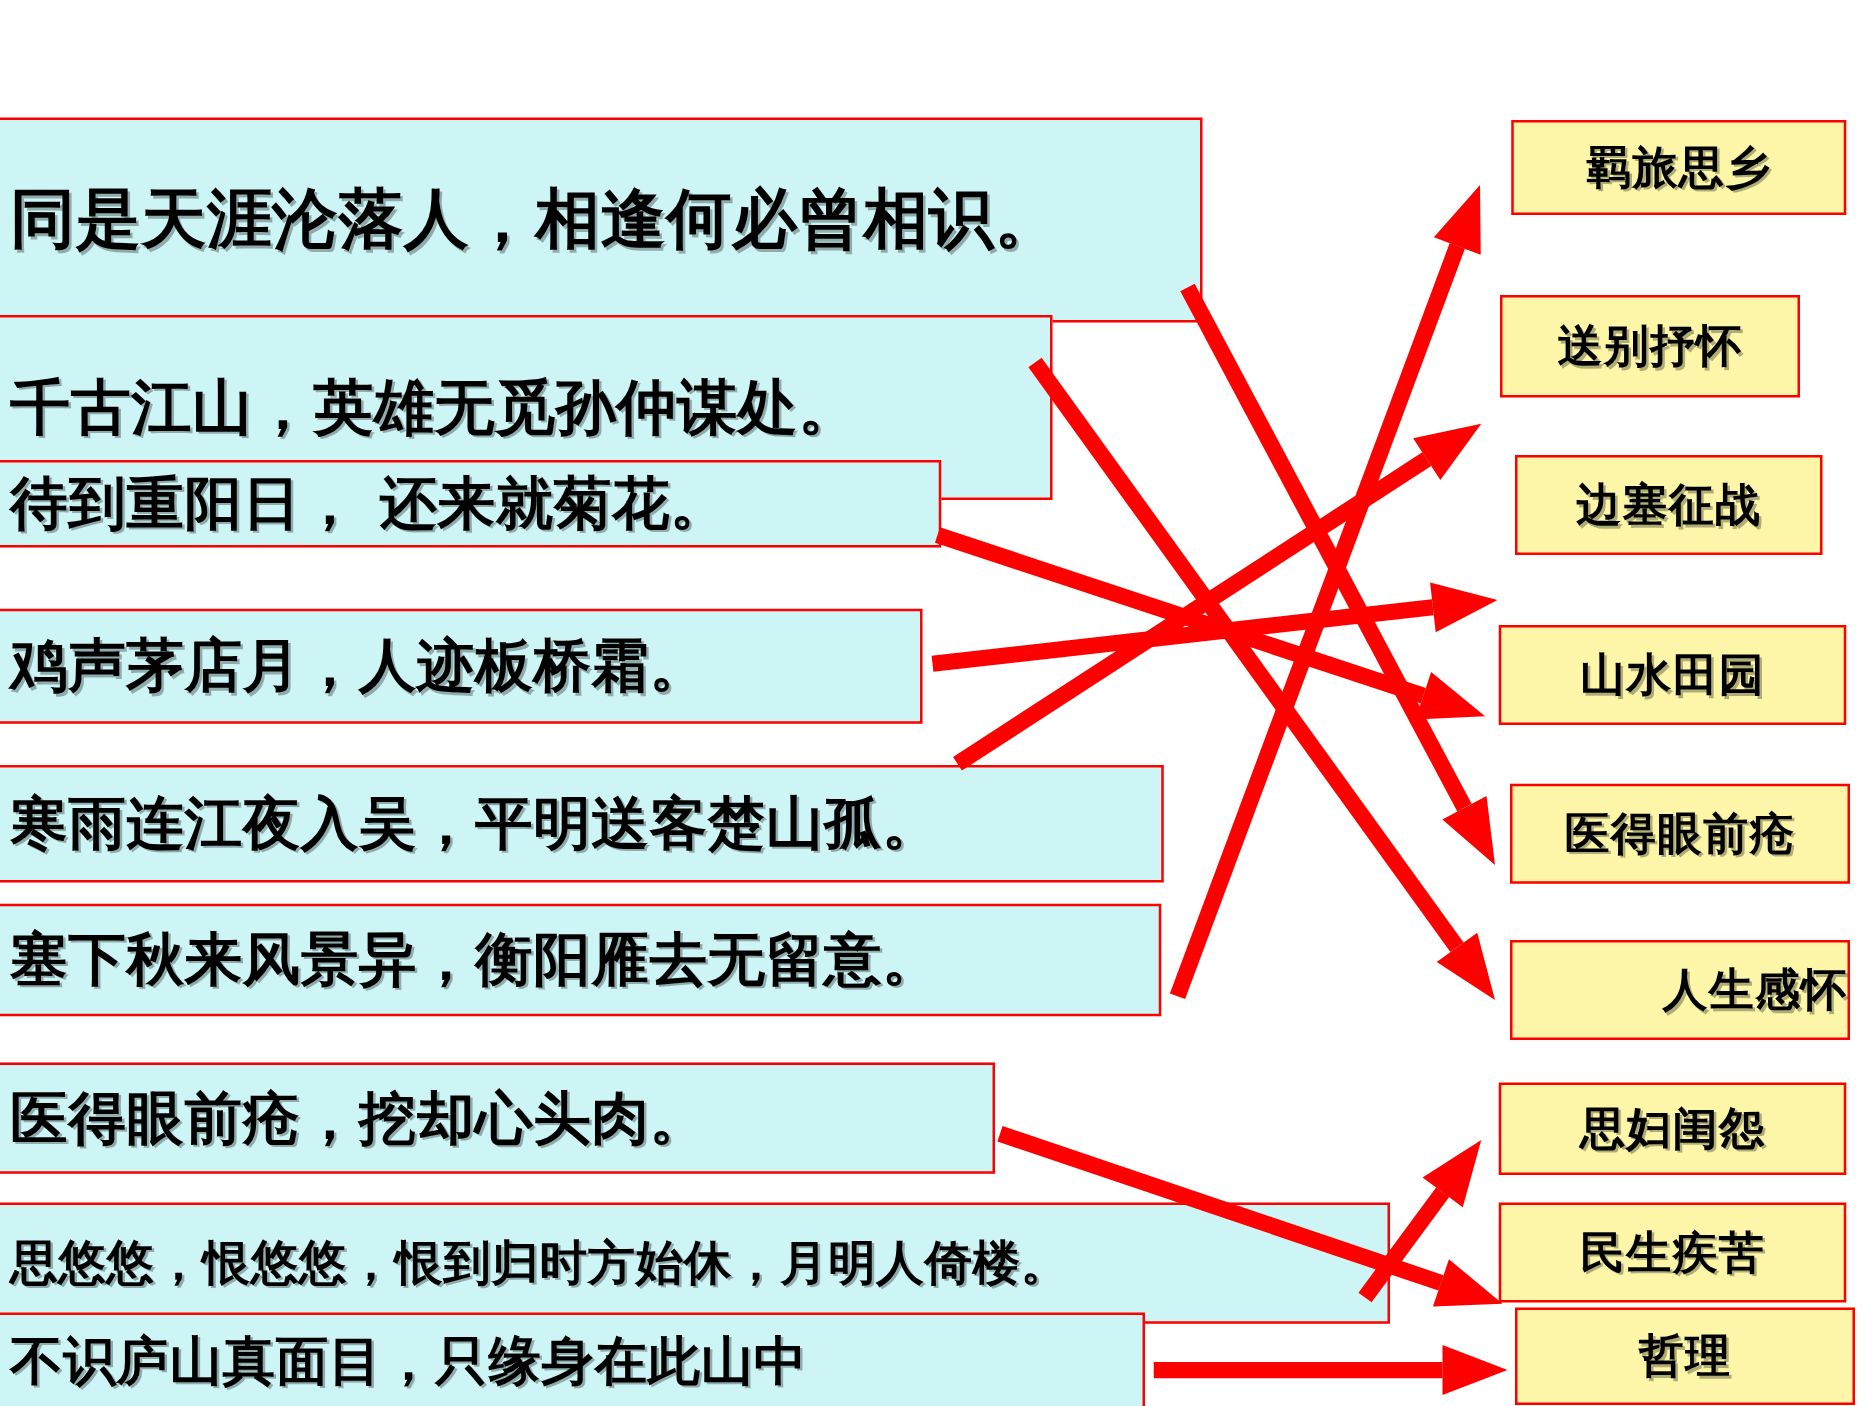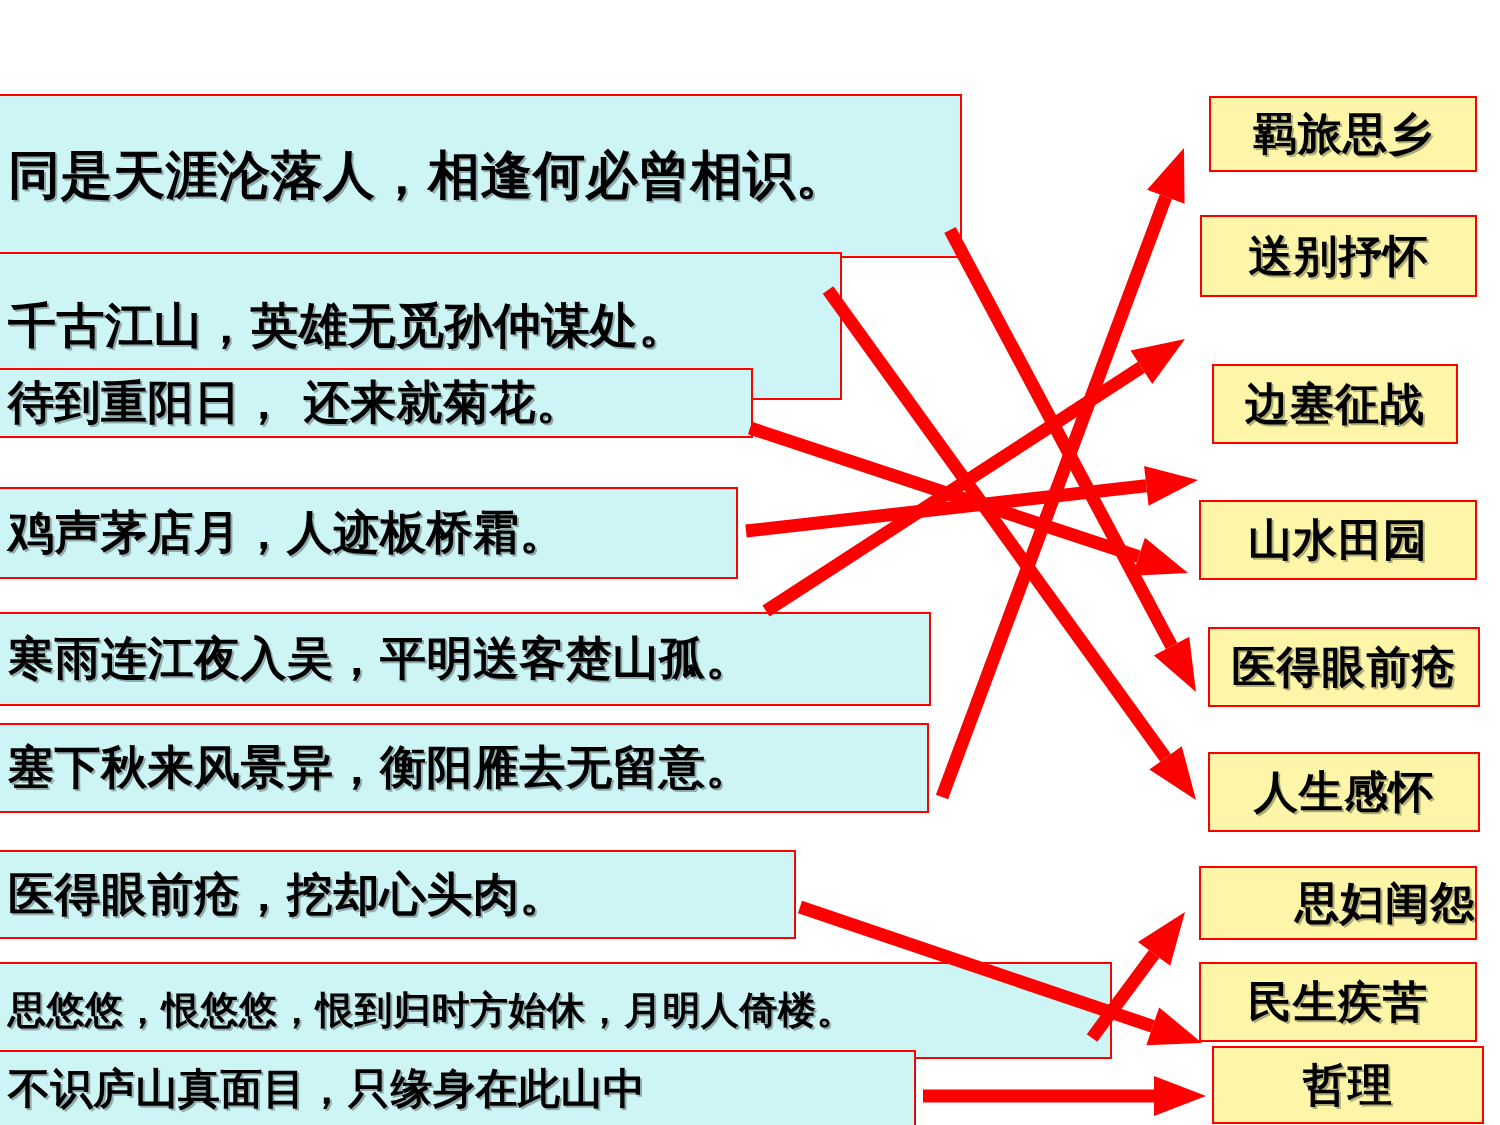--- a/index.html
+++ b/index.html
@@ -53,21 +53,21 @@
     display: flex;
     align-items: center;
     justify-content: center;
     z-index: 3;
   }
   .cat-text {
     display: block;
     white-space: nowrap;
     color: #000000;
     font-weight: bold;
-    font-size: 44px;
+    font-size: 36px;
     font-family: Liberation Serif, serif;
     letter-spacing: 1px;
     text-shadow: 2px 2px 0 rgba(0,0,0,0.30);
   }
 
   
   #arrows {
     position: absolute;
     left: 0; top: 0;
     width: 1500px;
@@ -146,36 +146,36 @@
         <span class="poem-text" style="font-size: 38px;">思悠悠，恨悠悠，恨到归时方始休，月明人倚楼。</span>
       </div>
       <div class="poem-box" style="left: -4px; top: 1050px; width: 920px; height: 78px;">
         <span class="poem-text" style="font-size: 42px;">不识庐山真面目，只缘身在此山中</span>
       </div>
     </div>
   <div id="cat-layer">
       <div class="cat-box" style="left: 1209px; top: 96px; width: 268px; height: 76px;">
         <span class="cat-text">羁旅思乡</span>
       </div>
-      <div class="cat-box" style="left: 1200px; top: 215px; width: 277px; height: 82px;">
+      <div class="cat-box" style="left: 1200px; top: 236px; width: 240px; height: 82px;">
         <span class="cat-text">送别抒怀</span>
       </div>
       <div class="cat-box" style="left: 1212px; top: 364px; width: 246px; height: 80px;">
         <span class="cat-text">边塞征战</span>
       </div>
       <div class="cat-box" style="left: 1199px; top: 500px; width: 278px; height: 80px;">
         <span class="cat-text">山水田园</span>
       </div>
       <div class="cat-box" style="left: 1208px; top: 627px; width: 272px; height: 80px;">
         <span class="cat-text">医得眼前疮</span>
       </div>
-      <div class="cat-box" style="left: 1208px; top: 752px; width: 272px; height: 80px;">
+      <div class="cat-box" style="left: 1208px; top: 752px; width: 272px; height: 80px; justify-content: flex-end;">
         <span class="cat-text">人生感怀</span>
       </div>
-      <div class="cat-box" style="left: 1199px; top: 866px; width: 278px; height: 74px; justify-content: flex-end;">
+      <div class="cat-box" style="left: 1199px; top: 866px; width: 278px; height: 74px;">
         <span class="cat-text">思妇闺怨</span>
       </div>
       <div class="cat-box" style="left: 1199px; top: 962px; width: 278px; height: 80px;">
         <span class="cat-text">民生疾苦</span>
       </div>
       <div class="cat-box" style="left: 1212px; top: 1046px; width: 272px; height: 78px;">
         <span class="cat-text">哲理</span>
       </div>
     </div>
 

